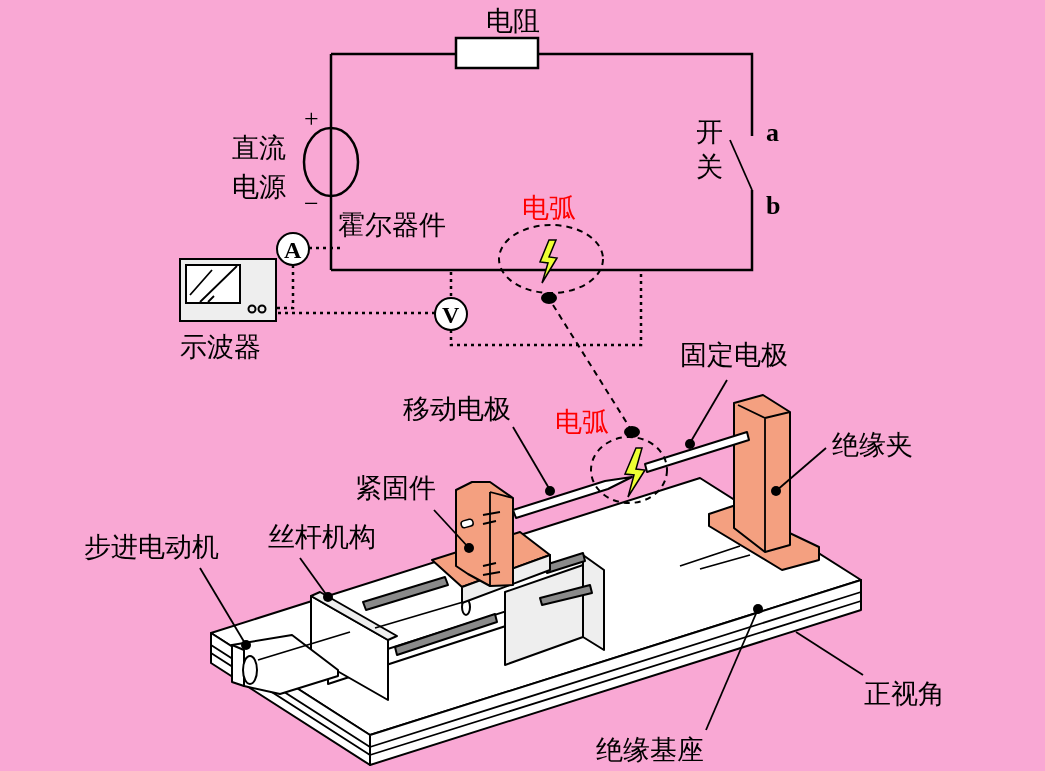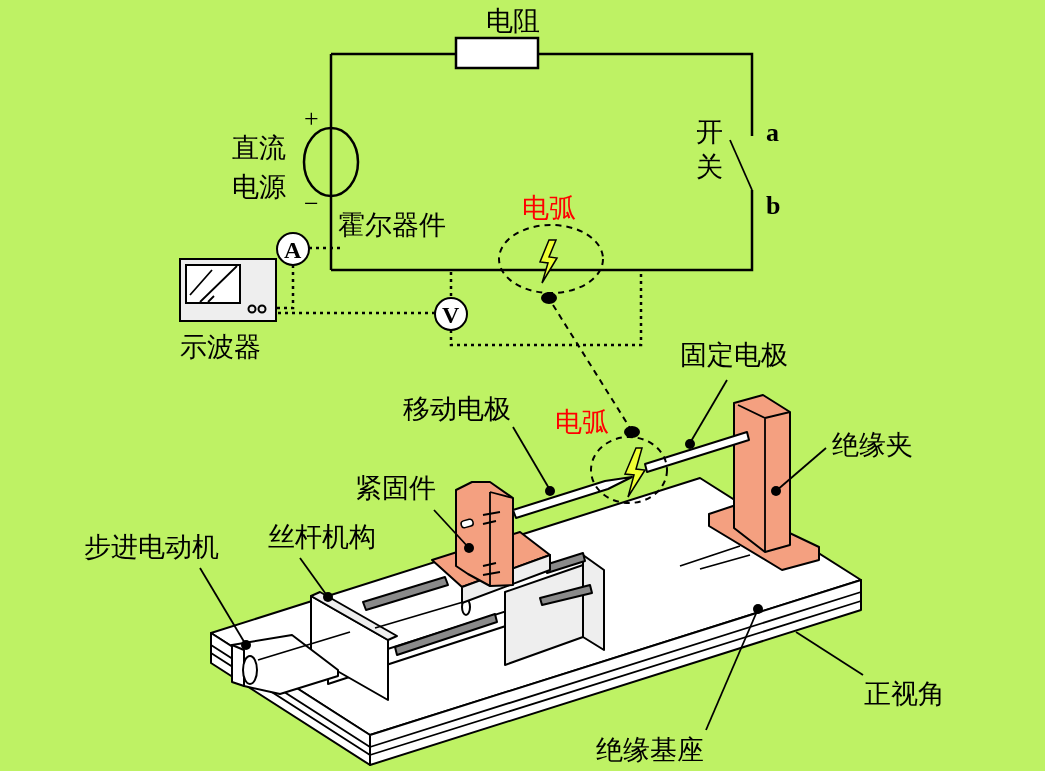--- a/index.html
+++ b/index.html
@@ -1,16 +1,16 @@
 <!DOCTYPE html>
 <html><head>
 <meta charset="utf-8">
 <style>
   html, body { margin:0; padding:0; background:#ffffff; }
-  #stage { position:relative; width:1045px; height:771px; overflow:hidden; background:#bef264; }
+  #stage { position:relative; width:1045px; height:771px; overflow:hidden; background:#f9a8d4; }
   svg { position:absolute; left:0; top:0; }
   .lbl { font-family:"DejaVu Serif","Liberation Serif",serif; font-size:27px; fill:#000; }
   .lbl-red { font-family:"DejaVu Serif","Liberation Serif",serif; font-size:27px; fill:#ff0000; }
   .lbl-ab { font-family:"Liberation Serif","DejaVu Serif",serif; font-size:26px; font-weight:bold; fill:#000; }
   .sign { font-family:"Liberation Serif","DejaVu Serif",serif; font-size:26px; fill:#000; }
   .meter { font-family:"Liberation Serif","DejaVu Serif",serif; font-size:24px; font-weight:bold; fill:#000; }
   .w { stroke:#000; stroke-width:2.5; fill:none; }
   .thin { stroke:#000; stroke-width:1.8; fill:none; }
   .dash { stroke:#000; stroke-width:2; fill:none; stroke-dasharray:6 5; }
   .dot { stroke:#000; stroke-width:2.5; fill:none; stroke-dasharray:3 4; }

